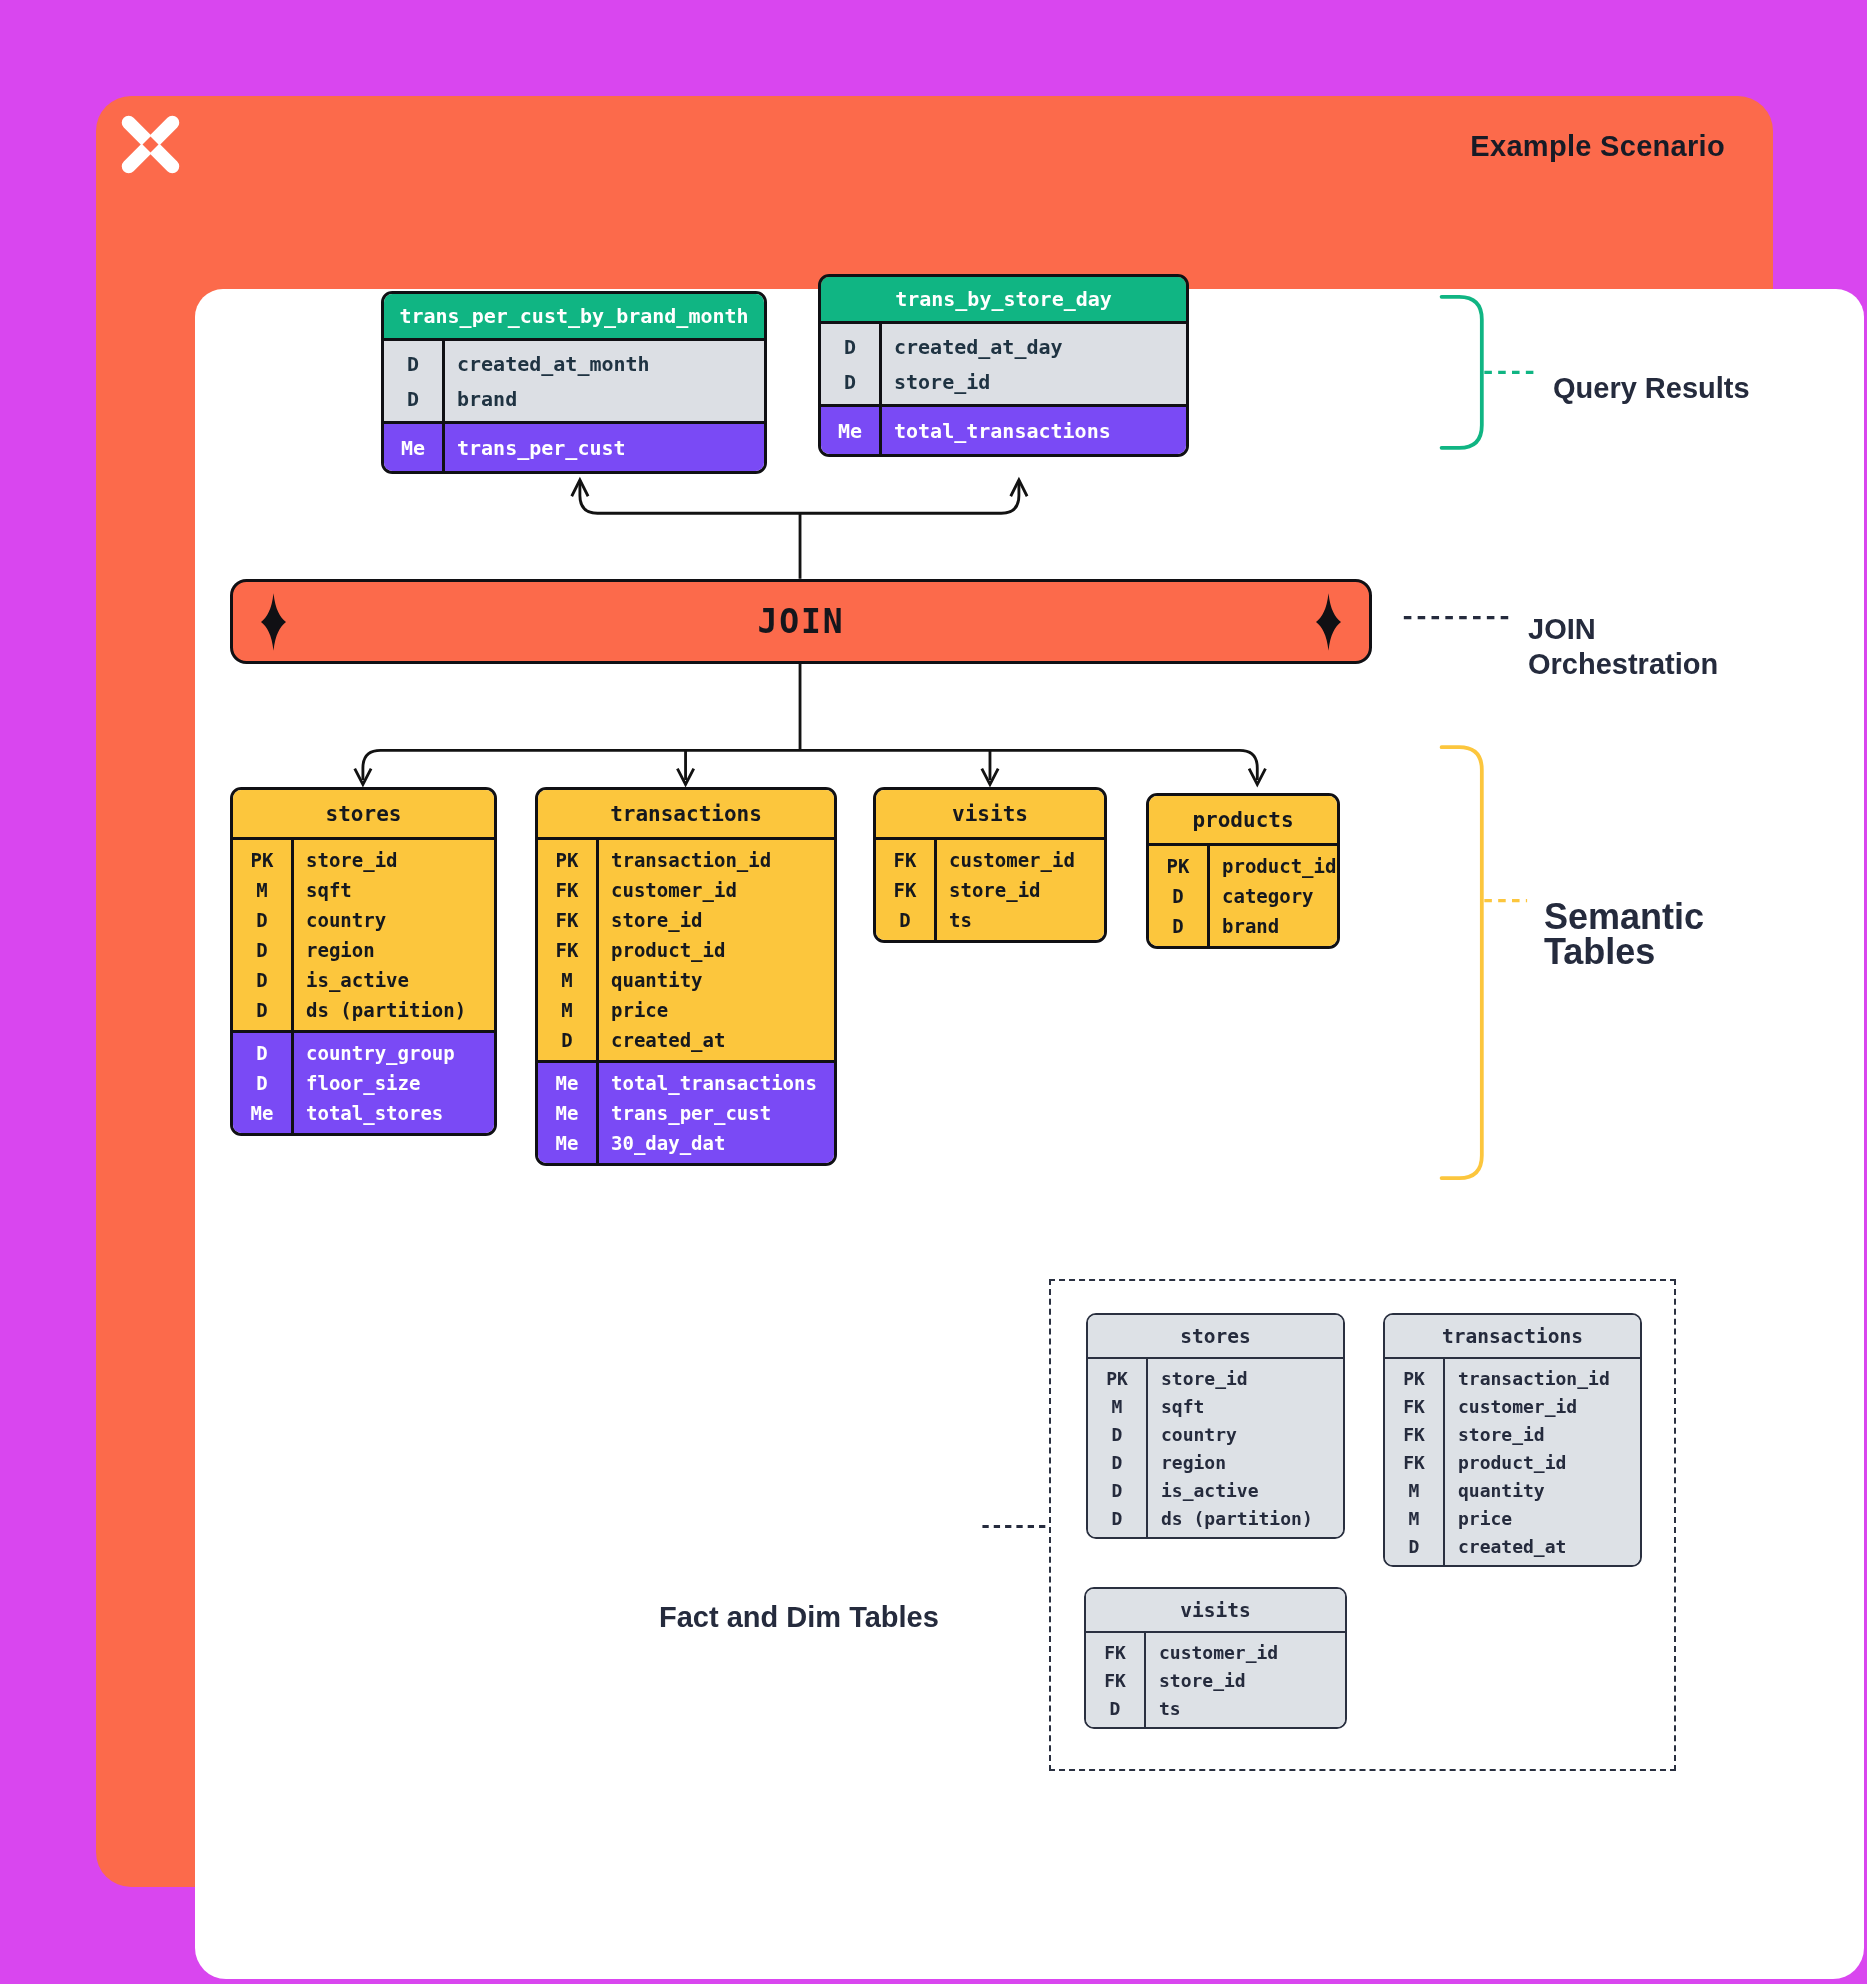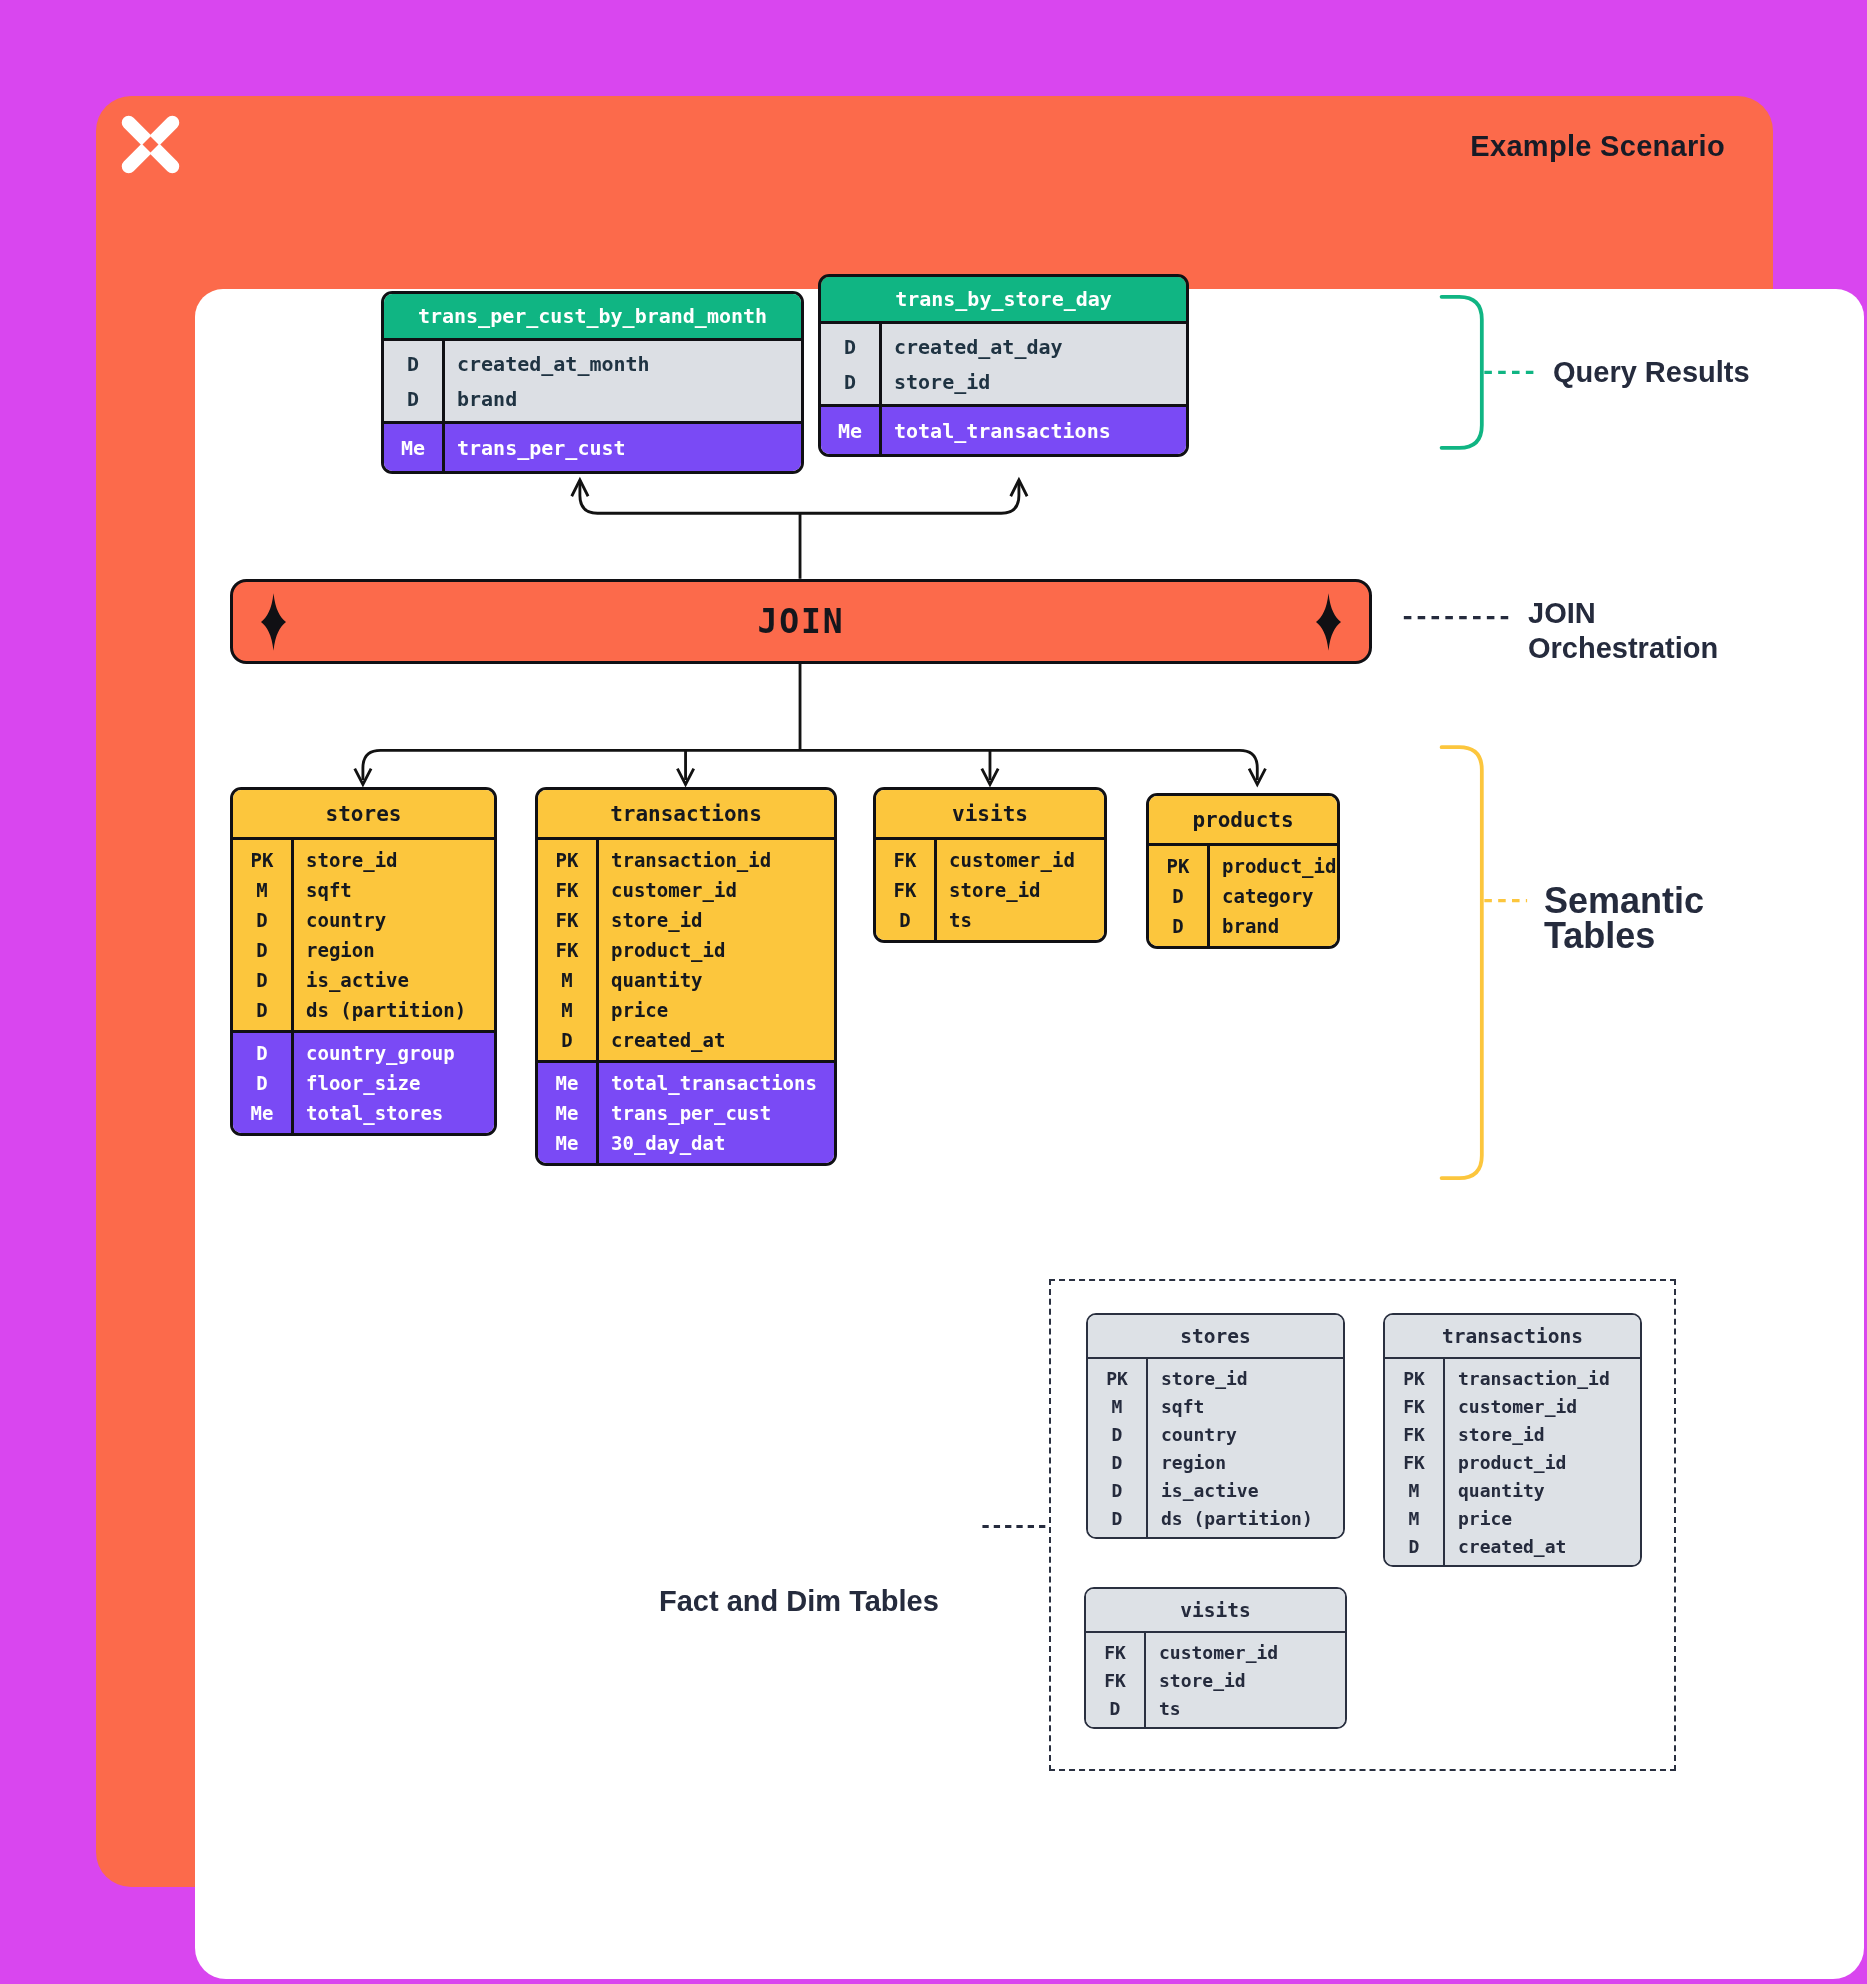--- a/index.html
+++ b/index.html
@@ -46,21 +46,21 @@
   .gray-t .vdiv{top:44px;width:1.9px;background:#2A3040;}
   
   .join-bar{position:absolute;left:230px;top:579px;width:1142px;height:85px;box-sizing:border-box;
         background:#FC6A4B;border:3.8px solid #101014;border-radius:16.4px;
         display:flex;align-items:center;justify-content:center;}
   .join-bar .lbl{font-family:"DejaVu Sans Mono",monospace;font-weight:700;font-size:33px;
         color:#15161C;letter-spacing:1.9px;}
   .spark{position:absolute;top:50%;transform:translateY(-50%);width:25px;height:58px;}
   .spark.l{left:28px;} .spark.r{right:28px;}
   
-  .ann{position:absolute;font-weight:700;color:#252B3D;font-size:29px;line-height:35px;}
+  .ann{position:absolute;font-weight:700;color:#252B3D;font-size:29px;line-height:35px;margin-top:16px;}
   
   .dotted-box{position:absolute;left:1049px;top:1279px;width:627px;height:492px;
         box-sizing:border-box;border:2.5px dashed #2A3040;}
   
   .legend{position:absolute;left:230px;top:1584px;}
   .legend .li{display:flex;align-items:center;height:17.6px;margin-bottom:17px;}
   .legend .sw{width:17.6px;height:17.6px;flex:none;margin-right:20px;}
   .legend .lt{font-family:"DejaVu Sans Mono",monospace;font-weight:700;font-size:22.6px;color:#252B3D;white-space:nowrap;}
   .sw-g{background:#10B583;} .sw-p{background:#7A4AF5;} .sw-y{background:#FCC63D;} .sw-n{background:#DCDFE4;}
 </style>
@@ -94,21 +94,21 @@
     <path d="M2360,592 H2440" fill="none" stroke="#10B583" stroke-width="5" stroke-dasharray="12 10"></path>
 
     <path d="M2232,982 H2400" fill="none" stroke="#252B3D" stroke-width="5" stroke-dasharray="12 10"></path>
 
     <path d="M2292,1188 H2320 Q2356,1188 2356,1224 V1837 Q2356,1873 2320,1873 H2292" fill="none" stroke="#FCC63D" stroke-width="6" stroke-linecap="round"></path>
     <path d="M2360,1432 H2428" fill="none" stroke="#FCC63D" stroke-width="5" stroke-dasharray="12 10"></path>
 
     <path d="M1562,2427 H1666" fill="none" stroke="#252B3D" stroke-width="5" stroke-dasharray="10 8"></path>
   </svg>
 
-  <div class="tbl green" style="left:381px;top:291px;width:423px;">
+  <div class="tbl green" style="left:381px;top:291px;width:386px;">
     <div class="hd">
         <span>trans_per_cust_by_brand_month</span>
       </div>
     <div class="sect dims">
       <div class="row">
           <span class="k">D</span>
           <span class="v">created_at_month</span>
         </div>
       <div class="row">
           <span class="k">D</span>

